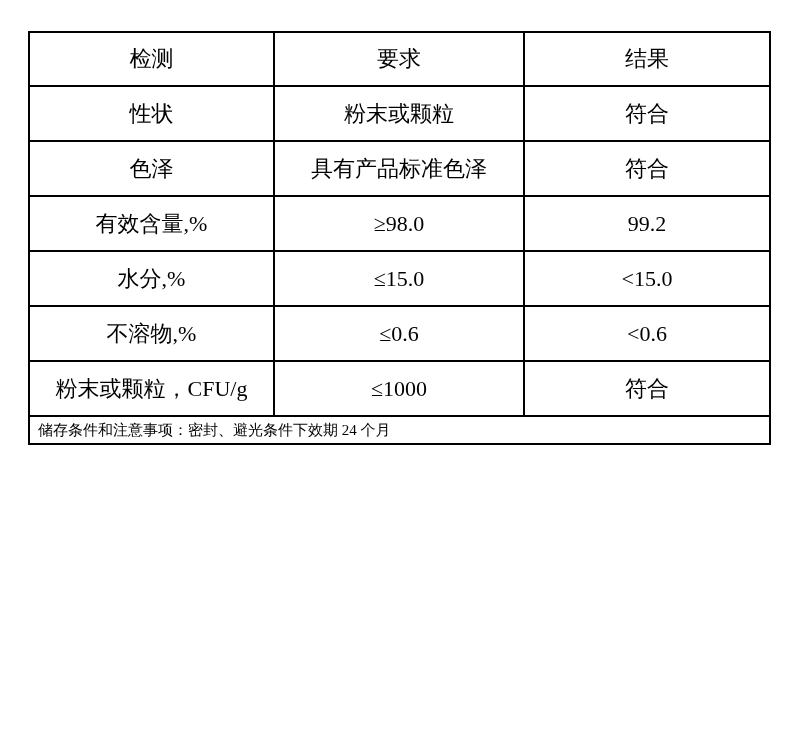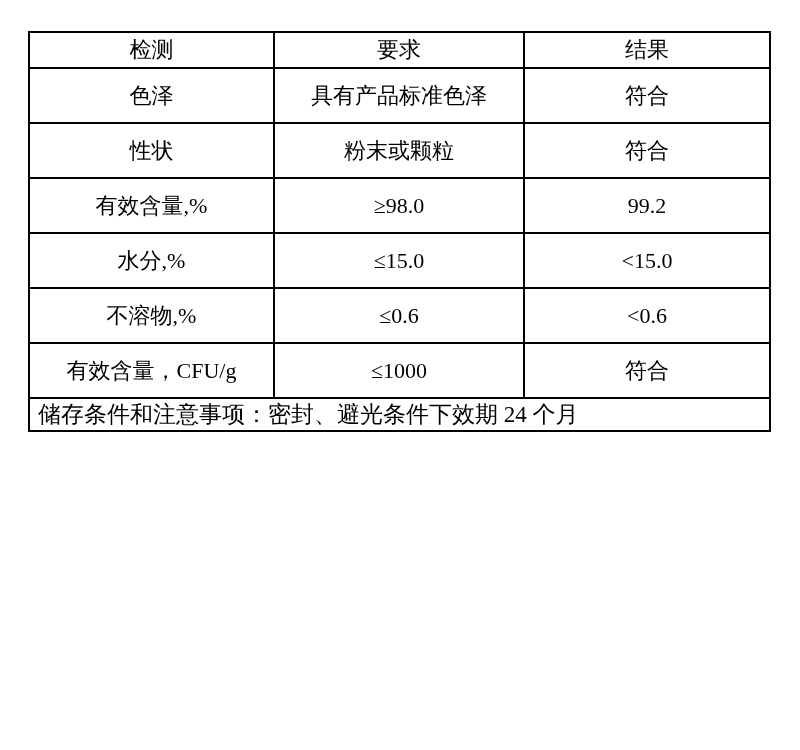--- a/index.html
+++ b/index.html
@@ -29,26 +29,26 @@
   .qc-table td {
     border: 2px solid #000000;
     text-align: center;
     vertical-align: middle;
     font-size: 22px;
     font-weight: normal;
     padding: 0;
     overflow: hidden;
     white-space: nowrap;
   }
-  .qc-table thead tr { height: 36px; }
+  .qc-table thead tr { height: 54px; }
   .qc-table tbody tr { height: 55px; }
   .qc-table tfoot tr { height: 28px; }
   .qc-table tfoot td {
     text-align: left;
-    font-size: 23px;
+    font-size: 15px;
     padding-left: 8px;
   }
 </style>
 </head>
 <body>
 
 <table class="qc-table">
   <colgroup>
     <col class="c0">
       <col class="c1">
@@ -56,46 +56,46 @@
   </colgroup>
   <thead>
     <tr>
       <th>检测</th>
       <th>要求</th>
       <th>结果</th>
     </tr>
   </thead>
   <tbody>
     <tr>
-      <td>色泽</td>
-      <td>具有产品标准色泽</td>
+      <td>性状</td>
+      <td>粉末或颗粒</td>
       <td>符合</td>
     </tr>
     <tr>
-      <td>性状</td>
-      <td>粉末或颗粒</td>
+      <td>色泽</td>
+      <td>具有产品标准色泽</td>
       <td>符合</td>
     </tr>
     <tr>
       <td>有效含量,%</td>
       <td>≥98.0</td>
       <td>99.2</td>
     </tr>
     <tr>
       <td>水分,%</td>
       <td>≤15.0</td>
       <td>&lt;15.0</td>
     </tr>
     <tr>
       <td>不溶物,%</td>
       <td>≤0.6</td>
       <td>&lt;0.6</td>
     </tr>
     <tr>
-      <td>有效含量，CFU/g</td>
+      <td>粉末或颗粒，CFU/g</td>
       <td>≤1000</td>
       <td>符合</td>
     </tr>
   </tbody>
   <tfoot>
     <tr>
       <td colspan="3">储存条件和注意事项：密封、避光条件下效期 24 个月</td>
     </tr>
   </tfoot>
 </table>

